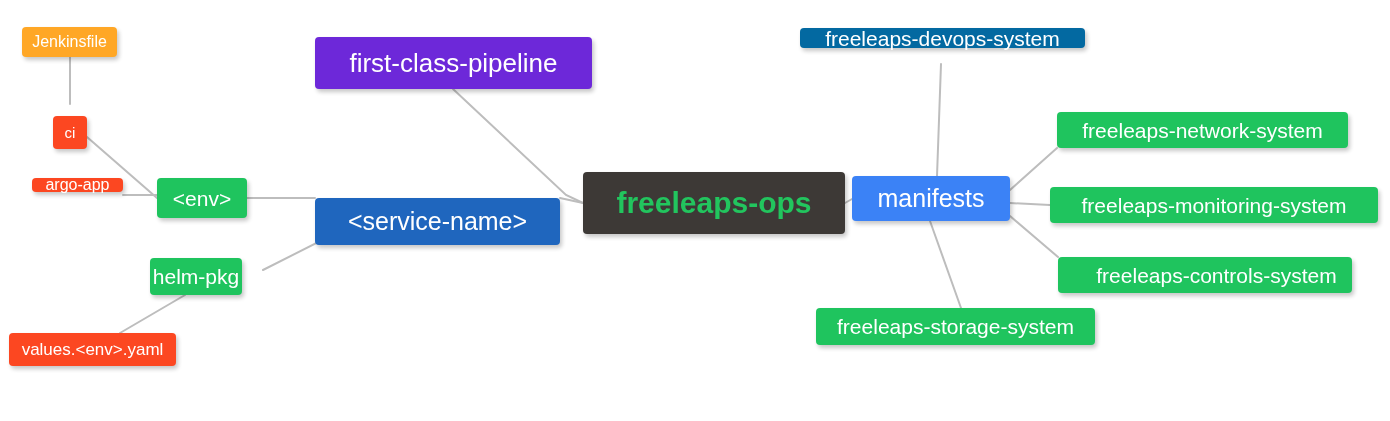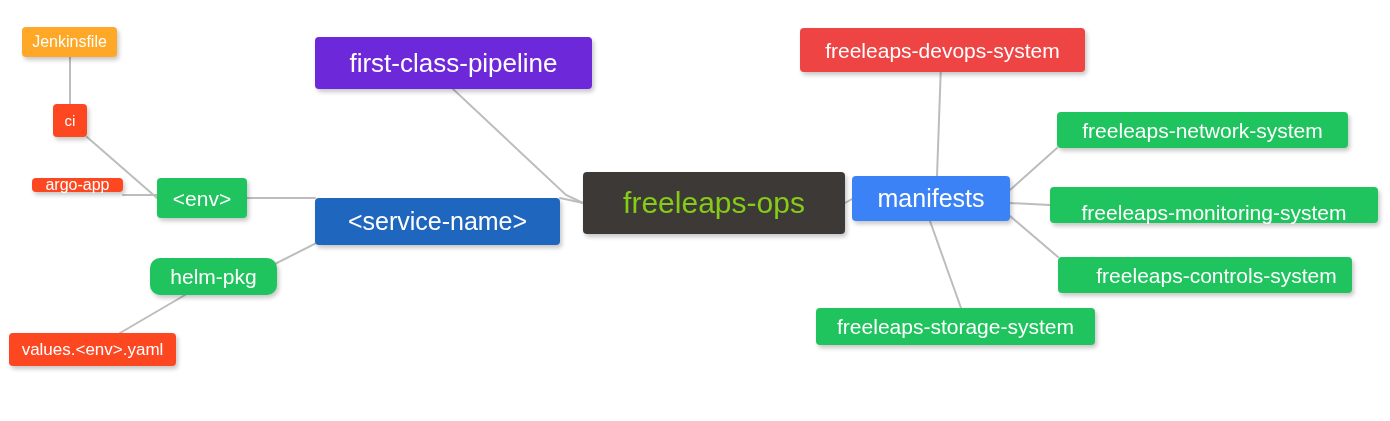--- a/index.html
+++ b/index.html
@@ -67,57 +67,57 @@
       <path d="M 70 104 L 70 57" class="edge" stroke="#bdbdbd"></path>
       <path d="M 185 295 L 120 333" class="edge" stroke="#bdbdbd"></path>
       <path d="M 937 176 L 941 64" class="edge" stroke="#bdbdbd"></path>
       <path d="M 1010 190 L 1057 148" class="edge" stroke="#bdbdbd"></path>
       <path d="M 1010 203 L 1050 205" class="edge" stroke="#bdbdbd"></path>
       <path d="M 1010 216 L 1058 257" class="edge" stroke="#bdbdbd"></path>
       <path d="M 930 221 L 961 308" class="edge" stroke="#bdbdbd"></path>
     </svg>
 
   <div id="node-layer">
-      <div class="node" style="left: 583px; top: 172px; width: 262px; height: 62px; background: rgb(61, 57, 54); font-size: 30px; color: #84cc16;">
+      <div class="node" style="left: 583px; top: 172px; width: 262px; height: 62px; background: rgb(61, 57, 54); font-size: 30px; color: #22c55e; font-weight: bold;">
         <span class="node-label">freeleaps-ops</span>
       </div>
       <div class="node" style="left: 315px; top: 37px; width: 277px; height: 52px; background: #6d28d9; font-size: 26px; color: rgb(255, 255, 255);">
         <span class="node-label">first-class-pipeline</span>
       </div>
       <div class="node" style="left: 315px; top: 174px; width: 245px; height: 47px; background: rgb(31, 102, 190); font-size: 25px; color: rgb(255, 255, 255); margin-top: 24px;">
         <span class="node-label">&lt;service-name&gt;</span>
       </div>
       <div class="node" style="left: 852px; top: 176px; width: 158px; height: 45px; background: #3b82f6; font-size: 25px; color: rgb(255, 255, 255);">
         <span class="node-label">manifests</span>
       </div>
       <div class="node" style="left: 157px; top: 178px; width: 90px; height: 40px; background: rgb(31, 196, 94); font-size: 21px; color: rgb(255, 255, 255);">
         <span class="node-label">&lt;env&gt;</span>
       </div>
-      <div class="node" style="left: 150px; top: 258px; width: 127px; height: 37px; background: rgb(31, 196, 94); font-size: 21px; color: rgb(255, 255, 255); border-radius: 10px;">
+      <div class="node" style="left: 150px; top: 258px; width: 92px; height: 37px; background: rgb(31, 196, 94); font-size: 21px; color: rgb(255, 255, 255);">
         <span class="node-label">helm-pkg</span>
       </div>
-      <div class="node" style="left: 53px; top: 104px; width: 34px; height: 33px; background: rgb(252, 71, 33); font-size: 15px; color: rgb(255, 255, 255);">
+      <div class="node" style="left: 53px; top: 116px; width: 34px; height: 33px; background: rgb(252, 71, 33); font-size: 15px; color: rgb(255, 255, 255);">
         <span class="node-label">ci</span>
       </div>
       <div class="node" style="left: 32px; top: 178px; width: 91px; height: 14px; background: rgb(252, 71, 33); font-size: 16px; color: rgb(255, 255, 255);">
         <span class="node-label">argo-app</span>
       </div>
       <div class="node" style="left: 22px; top: 27px; width: 95px; height: 30px; background: rgb(255, 167, 38); font-size: 16px; color: rgb(255, 255, 255);">
         <span class="node-label">Jenkinsfile</span>
       </div>
       <div class="node" style="left: 9px; top: 333px; width: 167px; height: 33px; background: rgb(252, 71, 33); font-size: 17px; color: rgb(255, 255, 255);">
         <span class="node-label">values.&lt;env&gt;.yaml</span>
       </div>
-      <div class="node" style="left: 800px; top: 28px; width: 285px; height: 44px; background: #ef4444; font-size: 21px; color: rgb(255, 255, 255);">
+      <div class="node" style="left: 800px; top: 28px; width: 285px; height: 20px; background: #0369a1; font-size: 21px; color: rgb(255, 255, 255);">
         <span class="node-label">freeleaps-devops-system</span>
       </div>
       <div class="node" style="left: 1057px; top: 112px; width: 291px; height: 36px; background: rgb(31, 196, 94); font-size: 21px; color: rgb(255, 255, 255);">
         <span class="node-label">freeleaps-network-system</span>
       </div>
-      <div class="node" style="left: 1050px; top: 187px; width: 328px; height: 36px; background: rgb(31, 196, 94); font-size: 21px; color: rgb(255, 255, 255); align-items: flex-end;">
+      <div class="node" style="left: 1050px; top: 187px; width: 328px; height: 36px; background: rgb(31, 196, 94); font-size: 21px; color: rgb(255, 255, 255);">
         <span class="node-label">freeleaps-monitoring-system</span>
       </div>
       <div class="node" style="left: 1058px; top: 257px; width: 294px; height: 36px; background: rgb(31, 196, 94); font-size: 21px; color: rgb(255, 255, 255); padding-left: 23px;">
         <span class="node-label">freeleaps-controls-system</span>
       </div>
       <div class="node" style="left: 816px; top: 308px; width: 279px; height: 37px; background: rgb(31, 196, 94); font-size: 21px; color: rgb(255, 255, 255);">
         <span class="node-label">freeleaps-storage-system</span>
       </div>
     </div>
 

